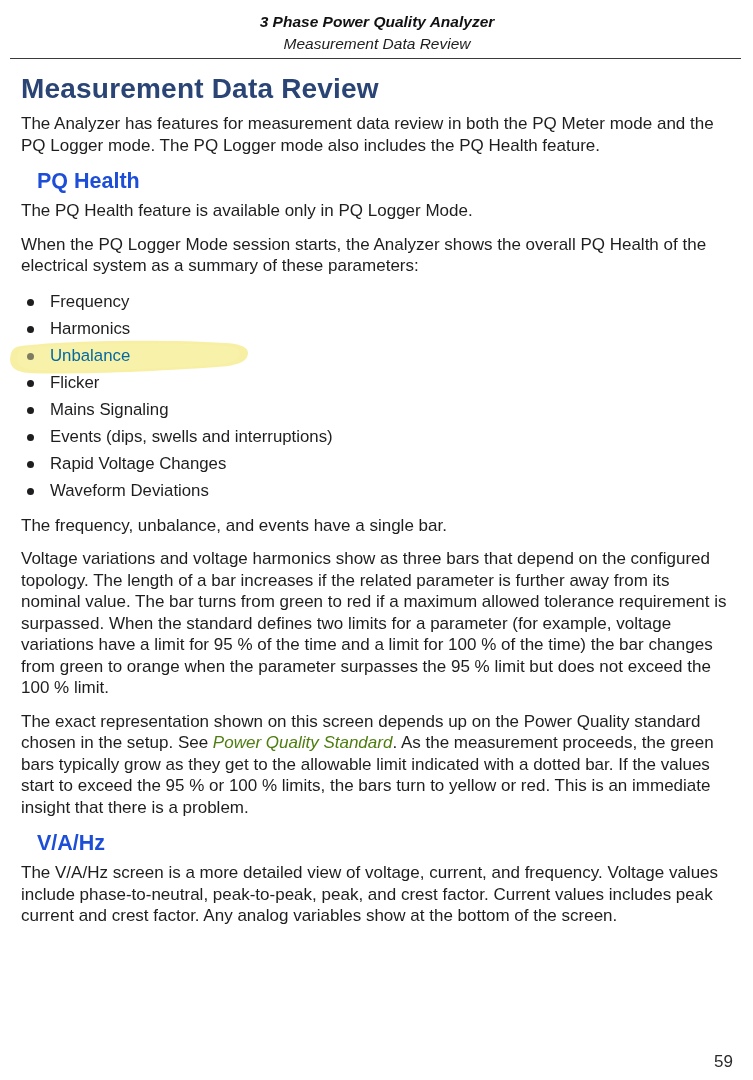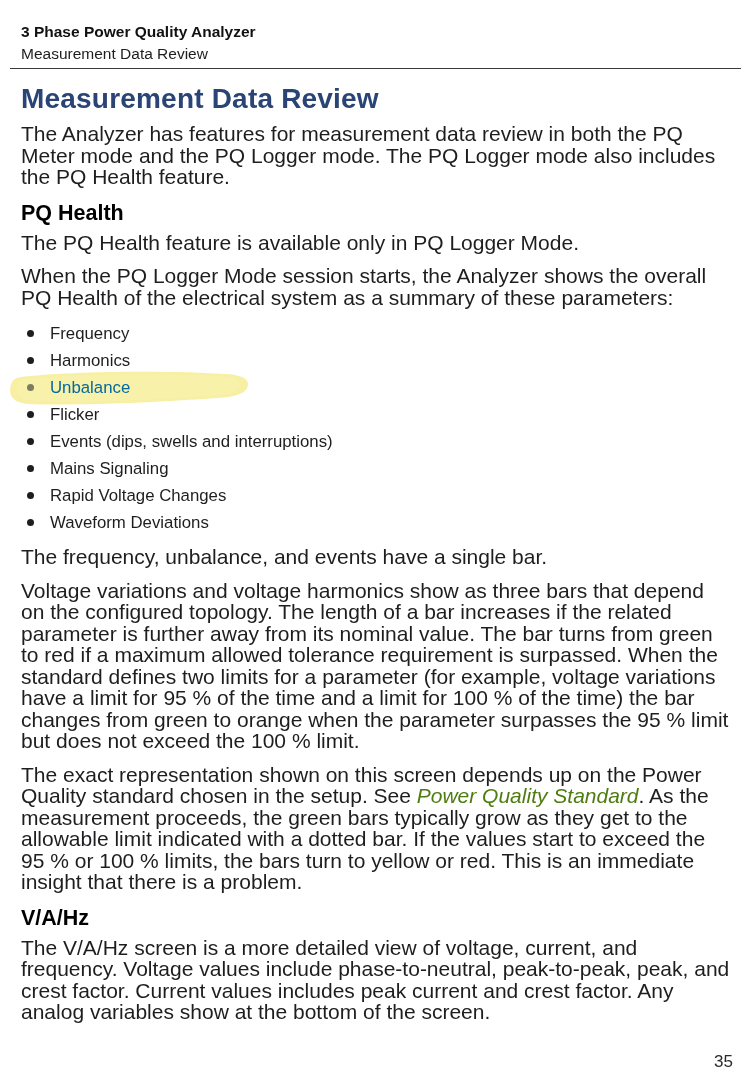--- a/index.html
+++ b/index.html
@@ -10,48 +10,49 @@
     color:#1e1e20;
   }
   .page {
     position:relative;
     width:753px; height:1080px;
     overflow:hidden;
     background:#ffffff;
   }
   
   .header {
-    padding:21px 20px 0 21px;
-    text-align:left;
+    padding:11px 20px 0 21px;
+    text-align:center;
     line-height:22px;
+    font-style:italic;
   }
   .header .product { font-weight:bold; font-size:15.5px; color:#111113; }
   .header .section { font-size:15.5px; color:#1e1e20; }
   .rule {
     border:none;
     border-top:1.6px solid #3a3a3c;
     margin:3px 12px 0 10px;
   }
   
   .content { padding:0 20px 0 21px; }
   h1 {
     color:#2a4575;
     font-size:28px;
     line-height:32px;
     letter-spacing:0.2px;
     margin:14px 0 8px 0;
   }
   h2 {
-    color:#000000;
+    color:#1d4ed8;
     font-size:21.5px;
     line-height:27px;
-    margin:12px 0 5px 0;
+    margin:12px 0 5px 16px;
   }
   p {
-    font-size:21px;
+    font-size:17px;
     line-height:21.5px;
     margin:0 0 12px 0;
     color:#1e1e20;
   }
   a.doclink {
     color:#4d7c0f;
     font-style:italic;
     text-decoration:none;
     cursor:pointer;
   }
@@ -138,25 +139,25 @@
         </svg>
         <span class="bullet-dot"></span>
         <span class="lbl">Unbalance</span>
       </li>
       <li class="param">
         <span class="bullet-dot"></span>
         <span class="lbl">Flicker</span>
       </li>
       <li class="param">
         <span class="bullet-dot"></span>
-        <span class="lbl">Events (dips, swells and interruptions)</span>
+        <span class="lbl">Mains Signaling</span>
       </li>
       <li class="param">
         <span class="bullet-dot"></span>
-        <span class="lbl">Mains Signaling</span>
+        <span class="lbl">Events (dips, swells and interruptions)</span>
       </li>
       <li class="param">
         <span class="bullet-dot"></span>
         <span class="lbl">Rapid Voltage Changes</span>
       </li>
       <li class="param">
         <span class="bullet-dot"></span>
         <span class="lbl">Waveform Deviations</span>
       </li>
     </ul>
@@ -168,15 +169,15 @@
     <p><span>The exact representation shown on this screen depends up on the Power Quality standard chosen in the setup. See </span><a class="doclink">Power Quality Standard</a><span>. As the measurement proceeds, the green bars typically grow as they get to the allowable limit indicated with a dotted bar. If the values start to exceed the 95 % or 100 % limits, the bars turn to yellow or red. This is an immediate insight that there is a problem.</span></p>
 
 
 
     <h2>V/A/Hz</h2>
 
     <p>The V/A/Hz screen is a more detailed view of voltage, current, and frequency. Voltage values include phase-to-neutral, peak-to-peak, peak, and crest factor. Current values includes peak current and crest factor. Any analog variables show at the bottom of the screen.</p>
 
   </div>
 
-  <div class="pagenum">35</div>
+  <div class="pagenum">59</div>
 
 </div>
 
 </body></html>

